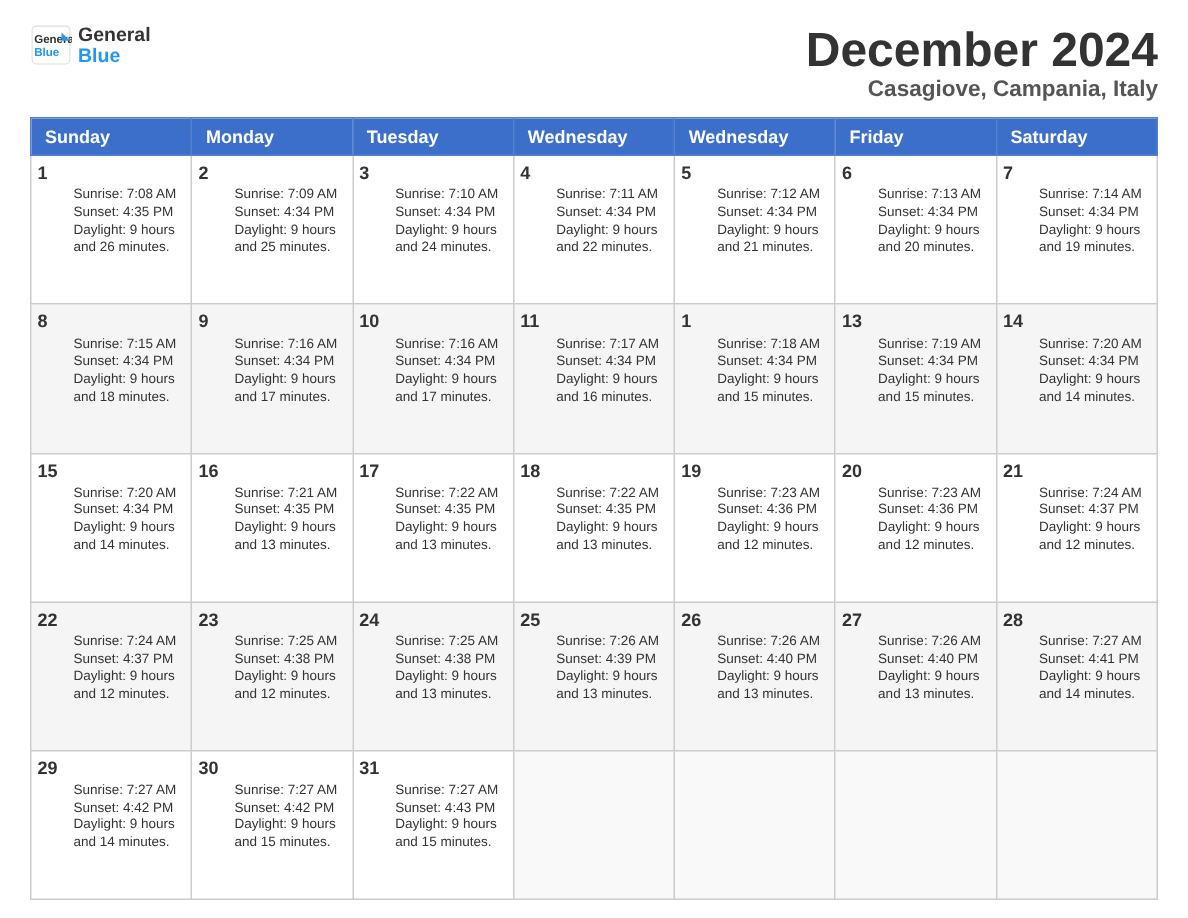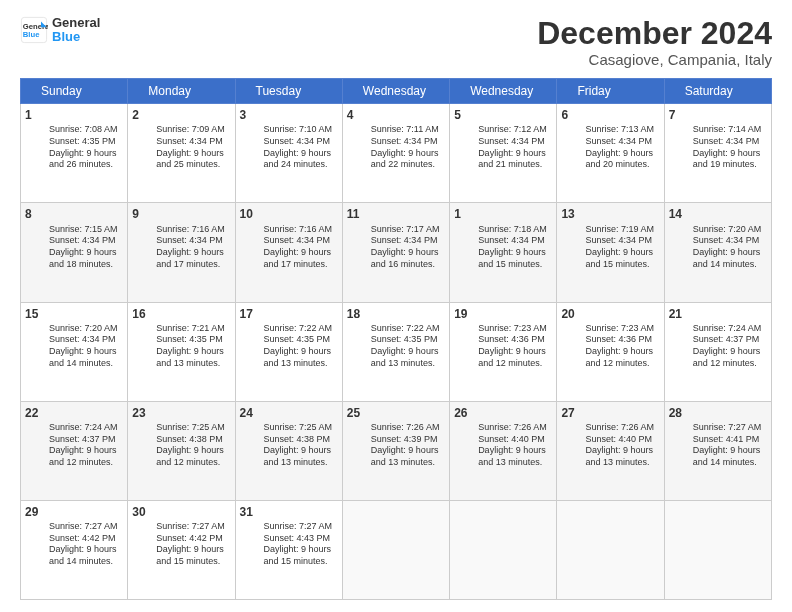--- a/index.html
+++ b/index.html
@@ -37,34 +37,35 @@
     }
     .main-title {
       font-size: 32px;
       font-weight: bold;
       color: #333;
       line-height: 1.1;
     }
     .subtitle {
       font-size: 15px;
       color: #555;
+      font-weight: bold;
     }
     .calendar {
       flex: 1;
       border: 1px solid #ccc;
       border-collapse: collapse;
       width: 100%;
       table-layout: fixed;
     }
     .calendar thead tr th {
       background: #3b6fc9;
       color: #fff;
       font-size: 12px;
-      font-weight: normal;
-      padding: 5px 20px;
+      font-weight: bold;
+      padding: 5px 9px;
       text-align: left;
       border: 1px solid #5580d0;
     }
     .calendar tbody tr td {
       vertical-align: top;
       border: 1px solid #ccc;
       padding: 3px 4px;
       font-size: 9.5px;
       color: #333;
       background: #fff;

